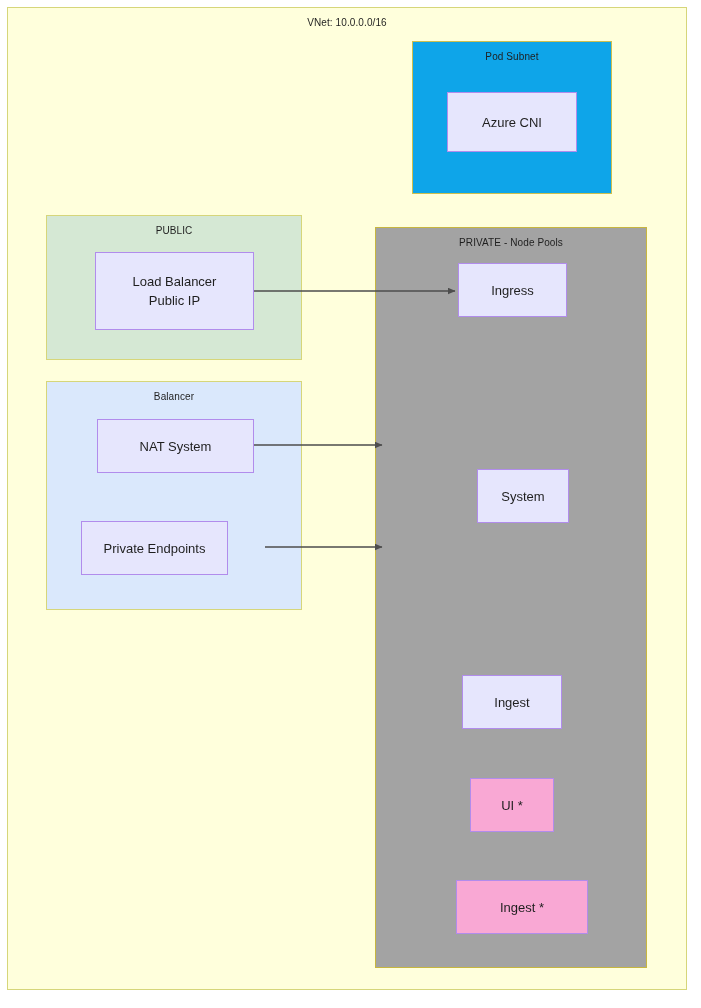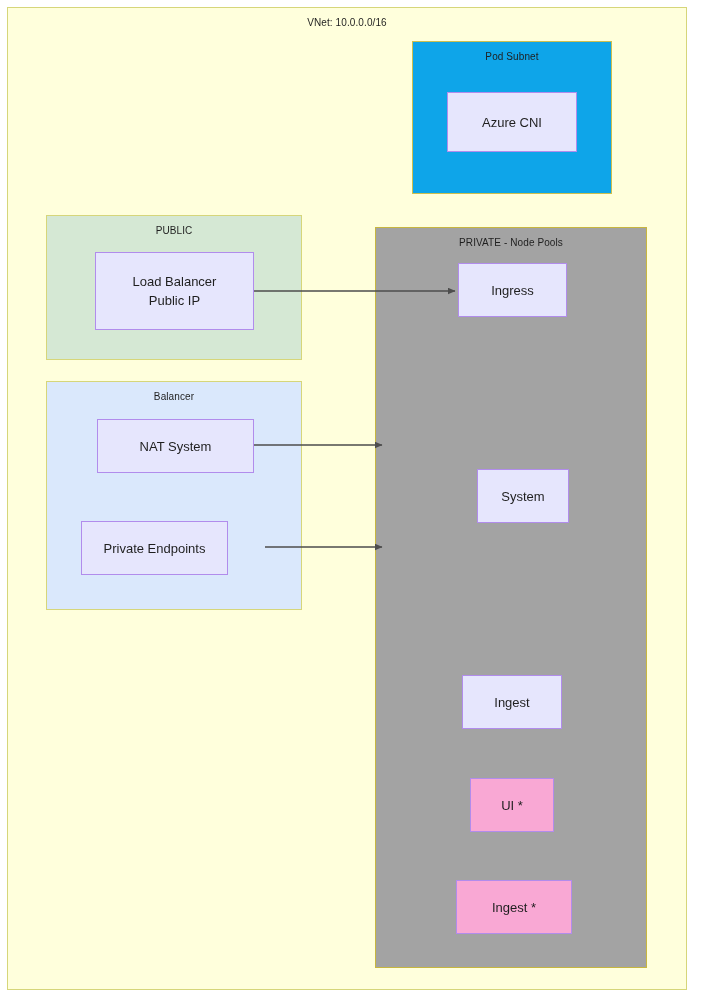--- a/index.html
+++ b/index.html
@@ -128,21 +128,21 @@
 
 
   <div class="box node lavender" style="left:462px; top:675px; width:100px; height:54px;">
     <span class="label">Ingest</span>
   </div>
 
   <div class="box node cream" style="left:470px; top:778px; width:84px; height:54px;">
     <span class="label">UI *</span>
   </div>
 
-  <div class="box node cream" style="left:456px; top:880px; width:116px; height:54px;">
+  <div class="box node cream" style="left:456px; top:880px; width:132px; height:54px;">
     <span class="label">Ingest *</span>
   </div>
 
   <svg id="edges" viewBox="0 0 701 1008" xmlns="http://www.w3.org/2000/svg">
     <defs>
       <marker id="arrowhead" markerWidth="8" markerHeight="7" refX="7.5" refY="3.5" orient="auto" markerUnits="userSpaceOnUse">
         <path d="M0,0 L8,3.5 L0,7 z" fill="#4d4d4d"></path>
       </marker>
     </defs>
 

